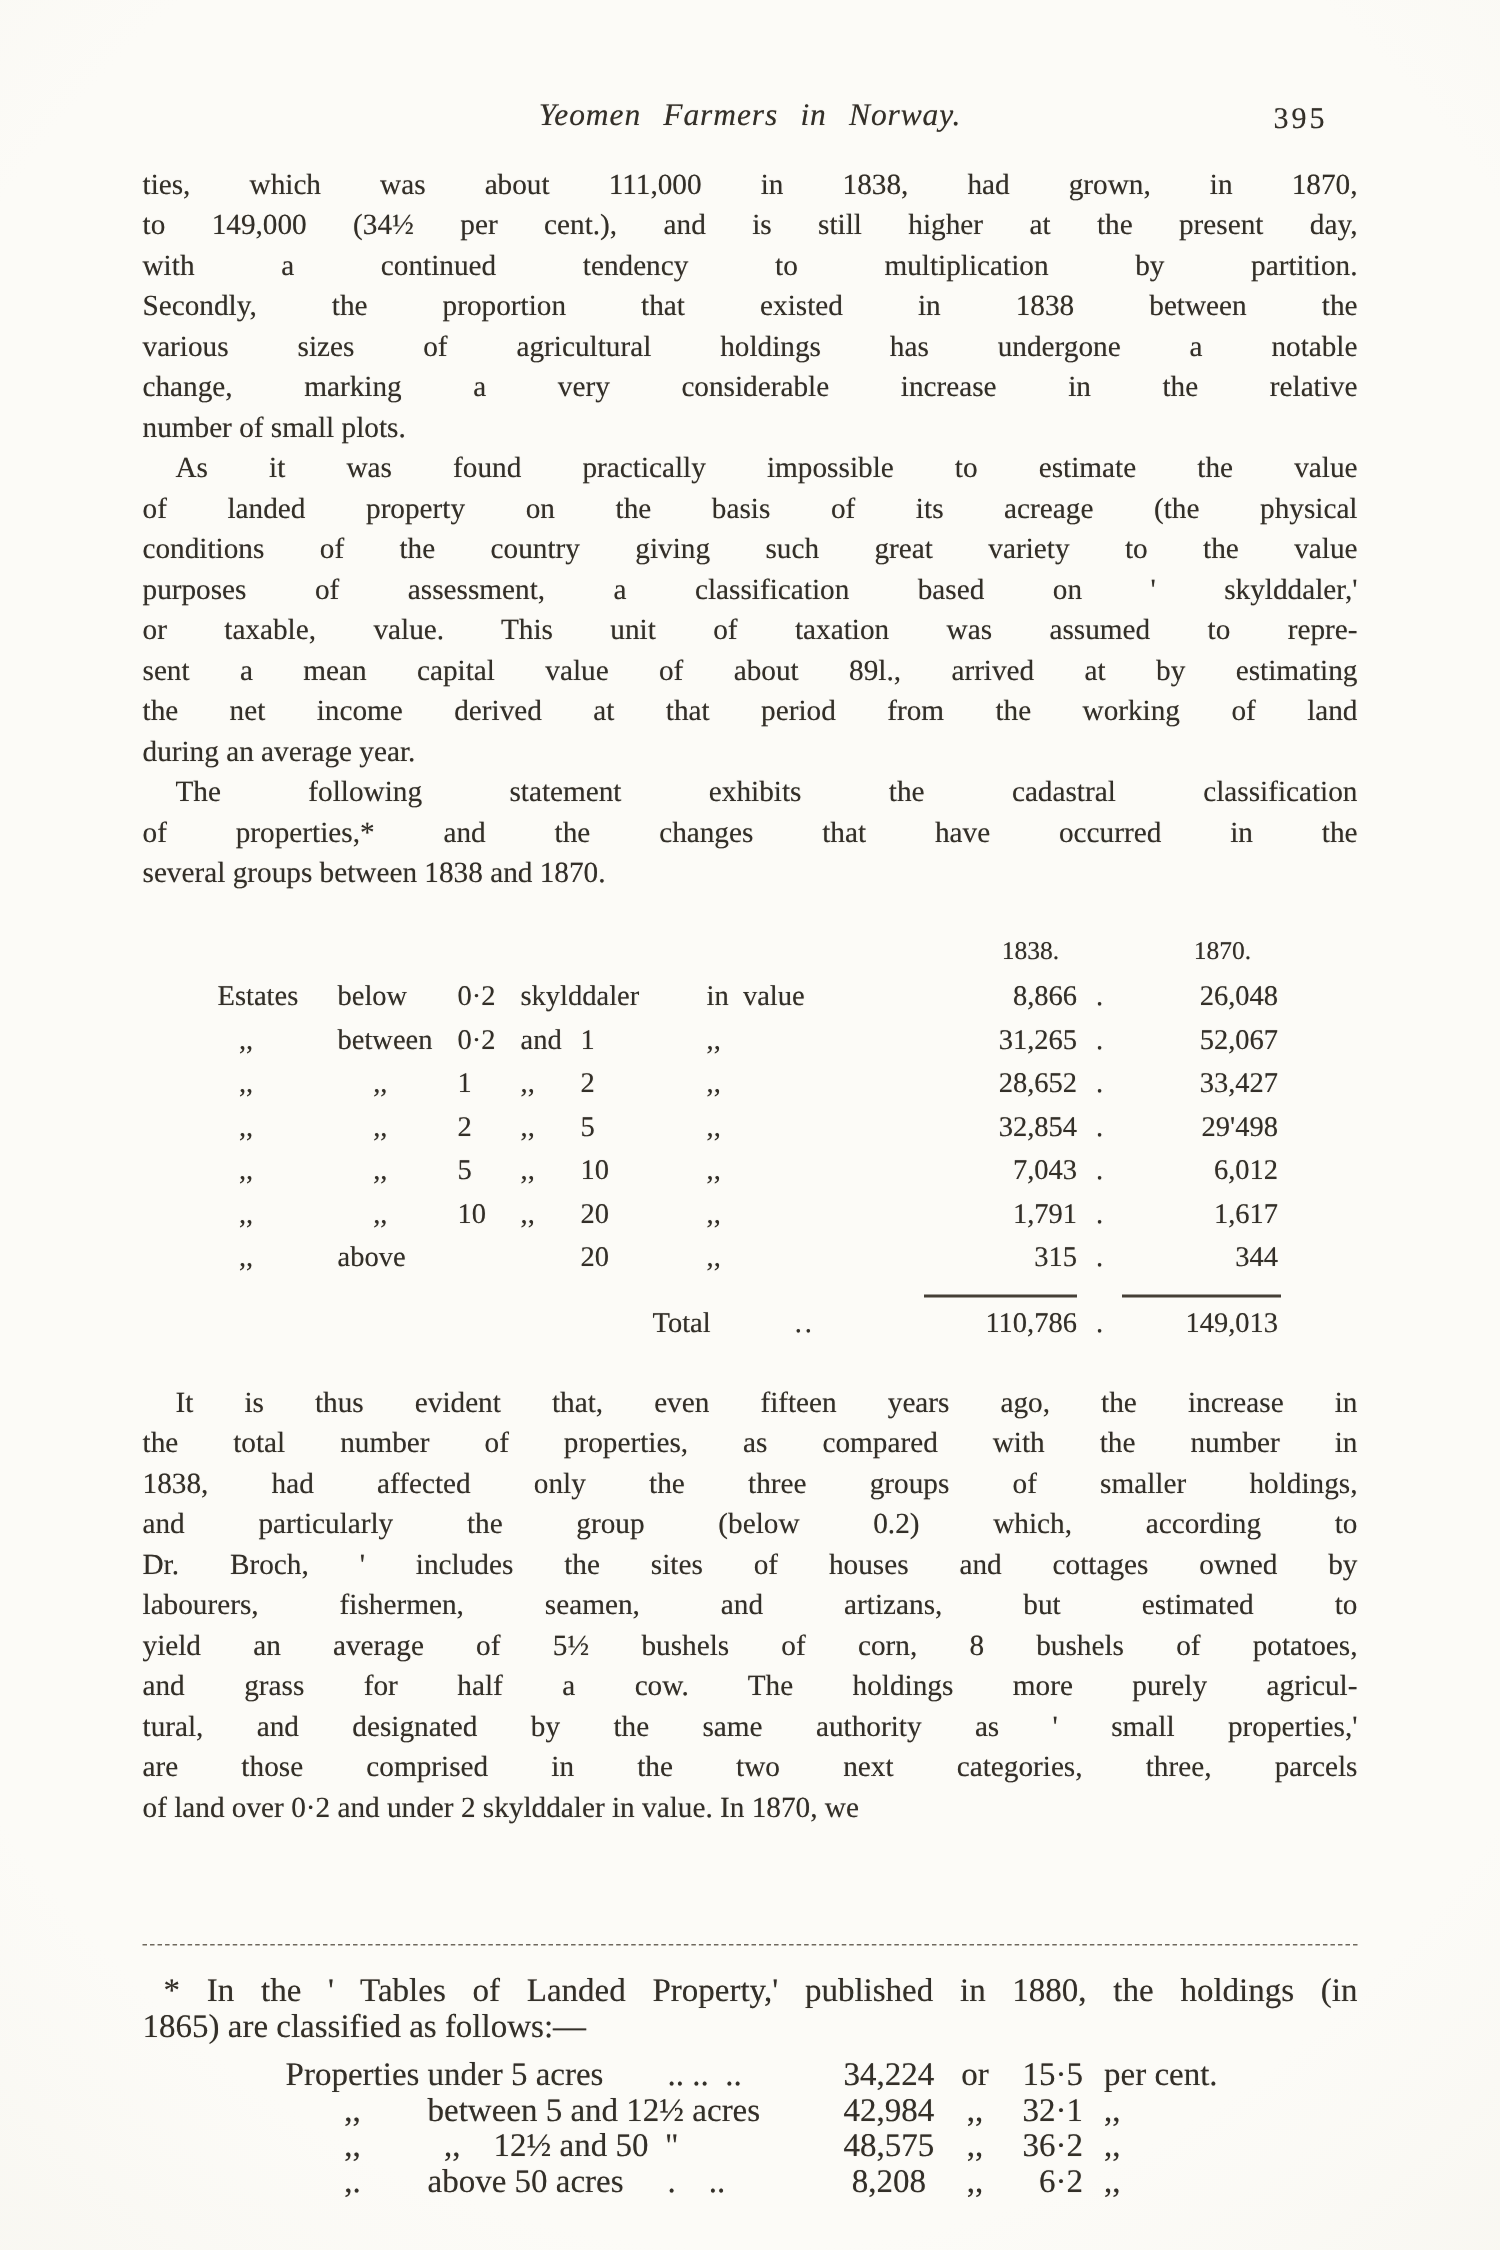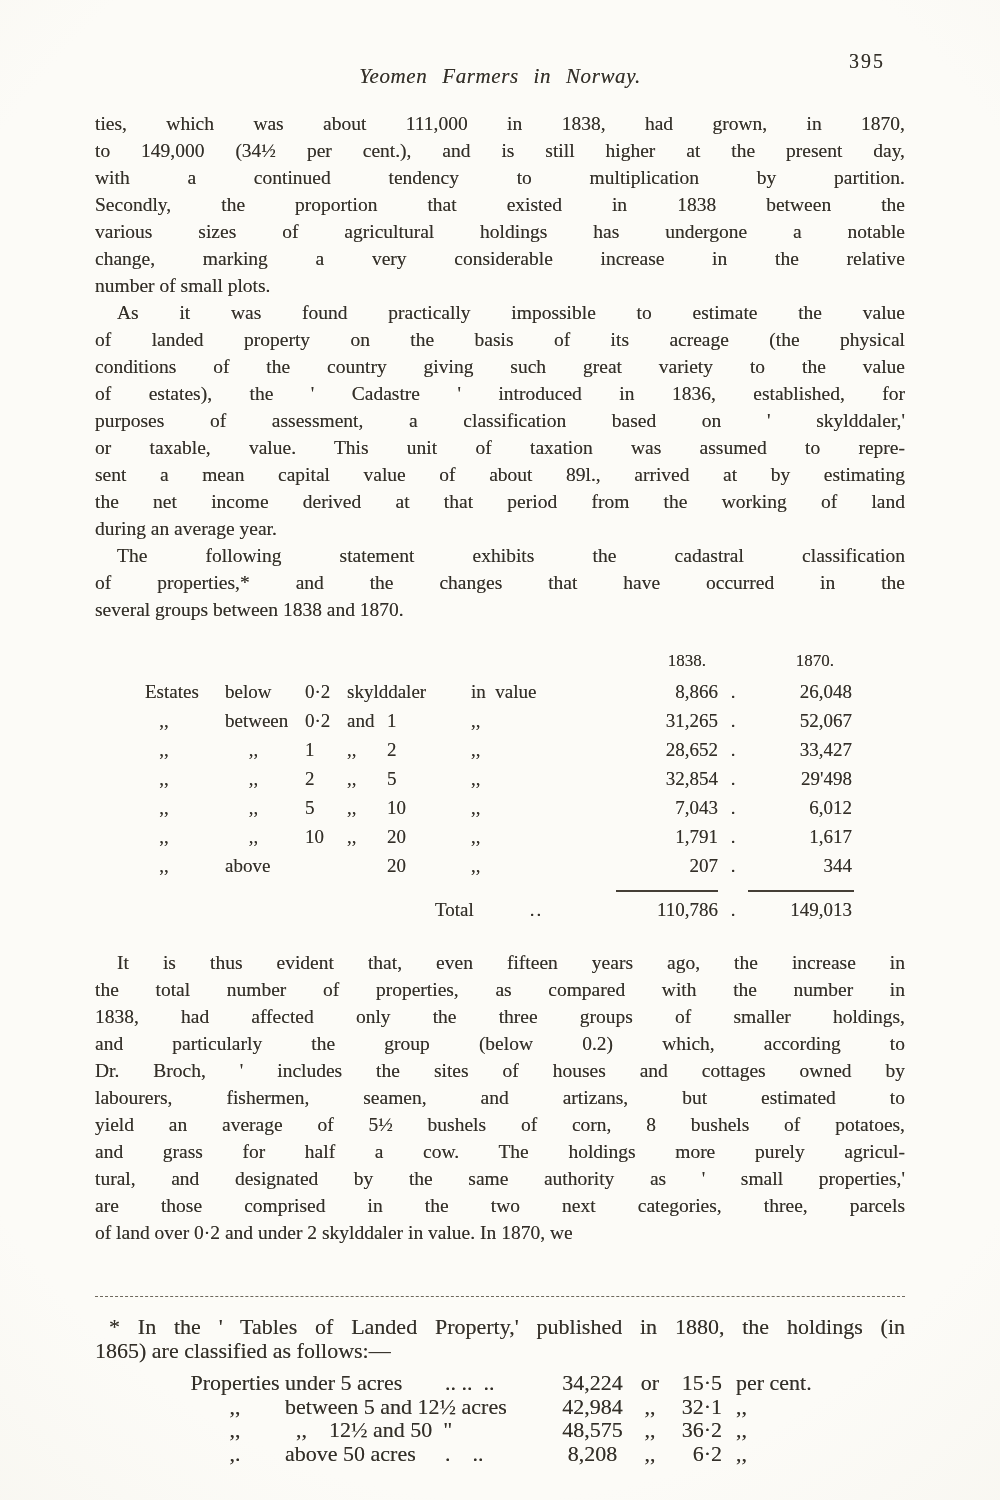--- a/index.html
+++ b/index.html
@@ -11,21 +11,21 @@
     width: 1000px; height: 1500px;
     background: radial-gradient(ellipse 120% 100% at 50% 45%, #fcfbf7 55%, #f1efe6 100%);
     color: #332f28;
     overflow: hidden;
     text-shadow: 0 0 0.5px rgba(55,50,40,0.55);
   }
 
   
   .running-head { position: relative; width: 810px; margin: 0 95px; padding-top: 64px; height: 110px; }
   .running-title { text-align: center; font-style: italic; font-size: 21px; word-spacing: 9px; letter-spacing: 0.6px; }
-  .page-number { position: absolute; right: 20px; top: 50px; font-size: 20px; letter-spacing: 2px; }
+  .page-number { position: absolute; right: 20px; top: 68px; font-size: 20px; letter-spacing: 2px; }
 
   
   .text-block { width: 810px; margin-left: 95px; font-size: 19.5px; }
   .jline { line-height: 27px; text-align: justify; text-align-last: justify; }
   .para > .jline:last-child { text-align-last: left; }
   .para.indent > .jline:first-child { text-indent: 22px; }
 
   
   .stats { margin: 26px 0 24px 50px; font-size: 19px; }
   .trow { display: flex; align-items: baseline; line-height: 29px; }
@@ -82,21 +82,20 @@
         <div class="jline">various sizes of agricultural holdings has undergone a notable</div>
         <div class="jline">change, marking a very considerable increase in the relative</div>
         <div class="jline">number of small plots.</div>
       </div>
 
     <div class="para indent">
 
     <div class="jline">As it was found practically impossible to estimate the value</div>
         <div class="jline">of landed property on the basis of its acreage (the physical</div>
         <div class="jline">conditions of the country giving such great variety to the value</div>
-        <div class="jline">of estates), the ' Cadastre ' introduced in 1836, established, for</div>
         <div class="jline">purposes of assessment, a classification based on ' skylddaler,'</div>
         <div class="jline">or taxable, value. This unit of taxation was assumed to repre-</div>
         <div class="jline">sent a mean capital value of about 89l., arrived at by estimating</div>
         <div class="jline">the net income derived at that period from the working of land</div>
         <div class="jline">during an average year.</div>
       </div>
 
     <div class="para indent">
 
     <div class="jline">The following statement exhibits the cadastral classification</div>
@@ -195,21 +194,21 @@
         </div>
           <div class="trow">
           <div class="tlabels">
             <span class="tc">   ,,</span>
             <span class="tc">above</span>
             <span class="tc"></span>
             <span class="tc"></span>
             <span class="tc">20</span>
             <span class="tc">,,</span>
           </div>
-          <div class="tv1">207</div>
+          <div class="tv1">315</div>
           <div class="tsep">.</div>
           <div class="tv2">344</div>
         </div>
         </div>
 
       <div class="trow rules-row">
         <div class="tlabels"></div>
         <div class="tv1">
             <div class="rule"></div>
           </div>

